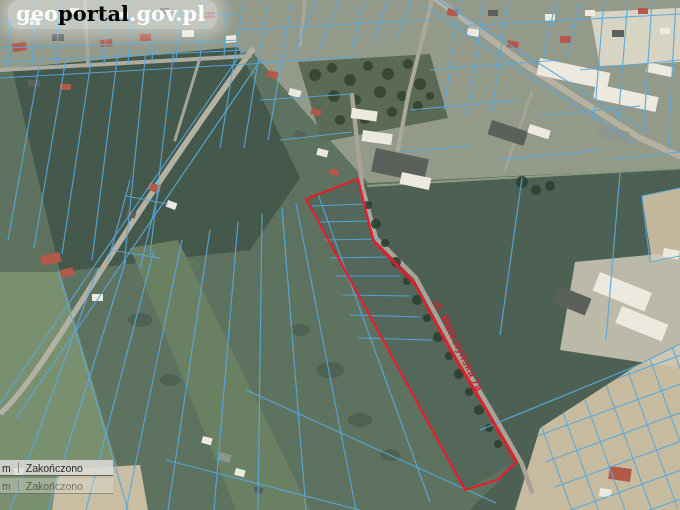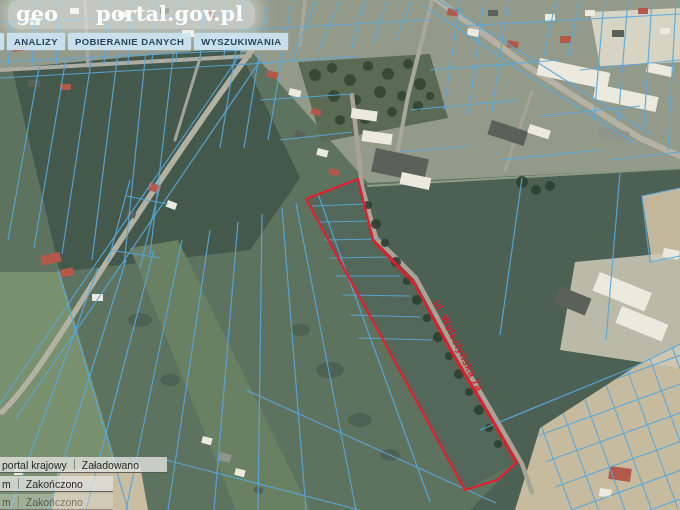--- a/index.html
+++ b/index.html
@@ -9,21 +9,21 @@
   .stage svg{position:absolute;left:0;top:0;display:block;}
 
   
   .logo{position:absolute;left:8px;top:0px;padding:1px 12px 2px 8px;
         background:rgba(255,255,255,.45);border-radius:10px;
         box-shadow:0 0 14px 8px rgba(255,255,255,.35);
         font-family:"DejaVu Serif","Liberation Serif",serif;
         font-size:21px;font-weight:600;letter-spacing:0px;line-height:26px;
         white-space:nowrap;}
   .logo .p1{color:#ffffff;}
-  .logo .p2{color:#ffffff;margin-left:38px;}
+  .logo .p2{color:#000000;}
   .logo .p3{color:#ffffff;}
 
   
   .menu{position:absolute;left:0;top:33px;display:flex;gap:3px;}
   .menu .btn{background:rgba(203,227,240,.95);color:#25465f;border:0;
              font-family:"Liberation Sans",sans-serif;font-size:9.5px;font-weight:bold;
              letter-spacing:.4px;padding:3px 7px 3px 7px;border-radius:1px;
              white-space:nowrap;cursor:pointer;box-shadow:0 0 2px rgba(255,255,255,.5);}
   .menu .btn.frag{width:6px;padding:3px 0;margin-left:-2px;}
 
@@ -239,33 +239,22 @@
     <polygon points="306,199 358,179 373,240 413,281 452,352 489,414 517,462 497,480 465,490" fill="none" stroke="#e61d2d" stroke-width="2.2" stroke-linejoin="round"></polygon>
     <path d="M360,190 L375,244 L415,286 L453,357 L490,418 L514,462" fill="none" stroke="#e61d2d" stroke-width="1.1" opacity=".85"></path>
     <text transform="translate(433,302) rotate(64)" font-family="Liberation Sans, sans-serif" font-size="10.5" font-weight="bold" fill="#d6202e" letter-spacing="0.4">ul. Wolsztyńska 7a</text>
   </g>
 </svg>
 
   <div class="logo">
     <span class="p1">geo</span><span class="p2">portal</span><span class="p3">.gov.pl</span>
   </div>
 
-  <div class="menu">
-    <button class="btn frag"></button>
-    <button class="btn">ANALIZY</button>
-    <button class="btn">POBIERANIE DANYCH</button>
-    <button class="btn">WYSZUKIWANIA</button>
-  </div>
 
   <div class="status">
-    <div class="srow r1">
-      <span>portal krajowy</span>
-      <span class="sep"></span>
-      <span>Załadowano</span>
-    </div>
     <div class="srow r2">
       <span>m</span>
       <span class="sep"></span>
       <span>Zakończono</span>
     </div>
     <div class="srow r3">
       <span>m</span>
       <span class="sep"></span>
       <span>Zakończono</span>
     </div>

